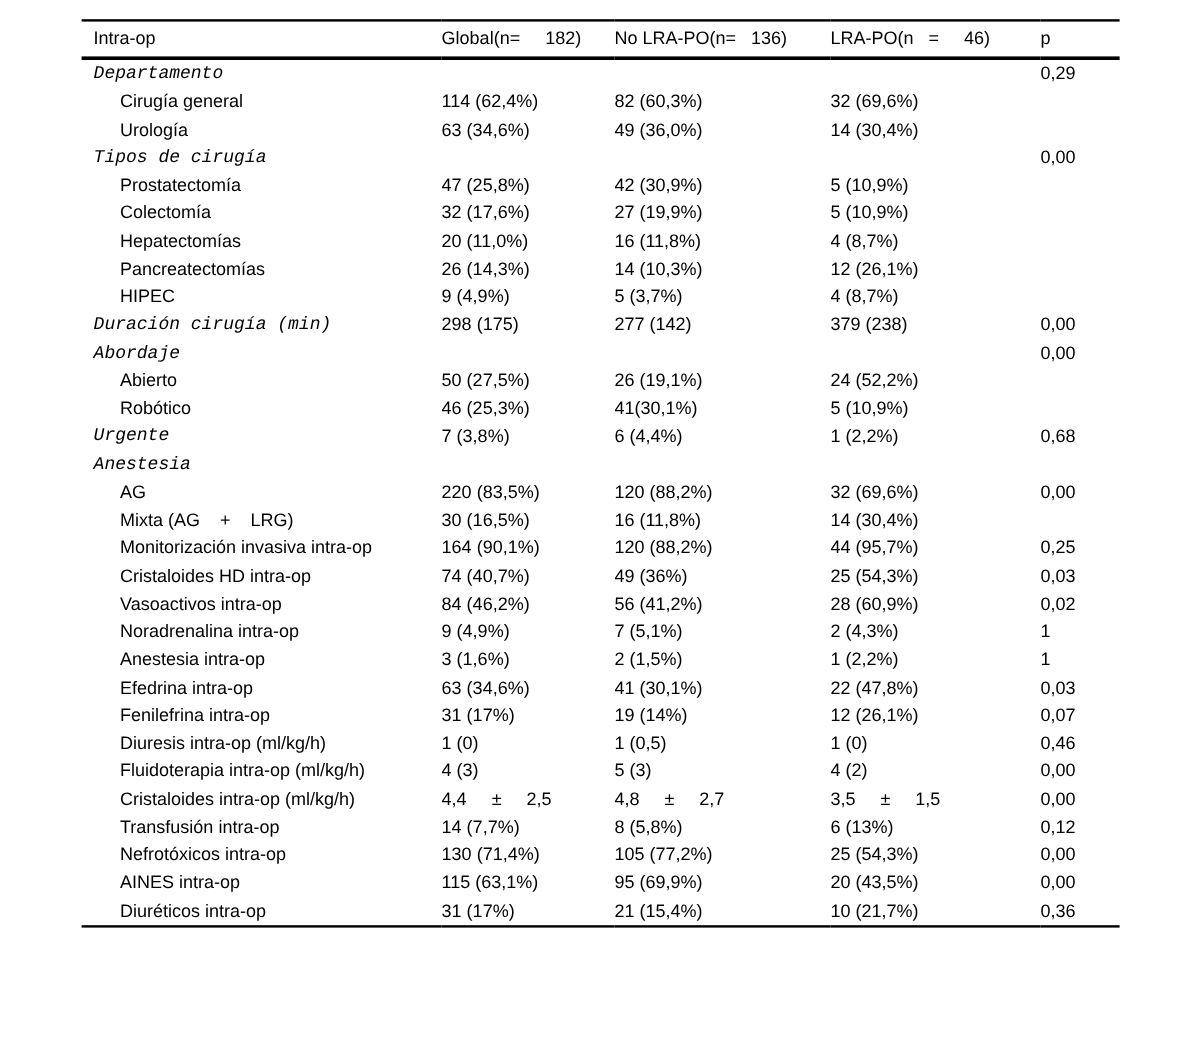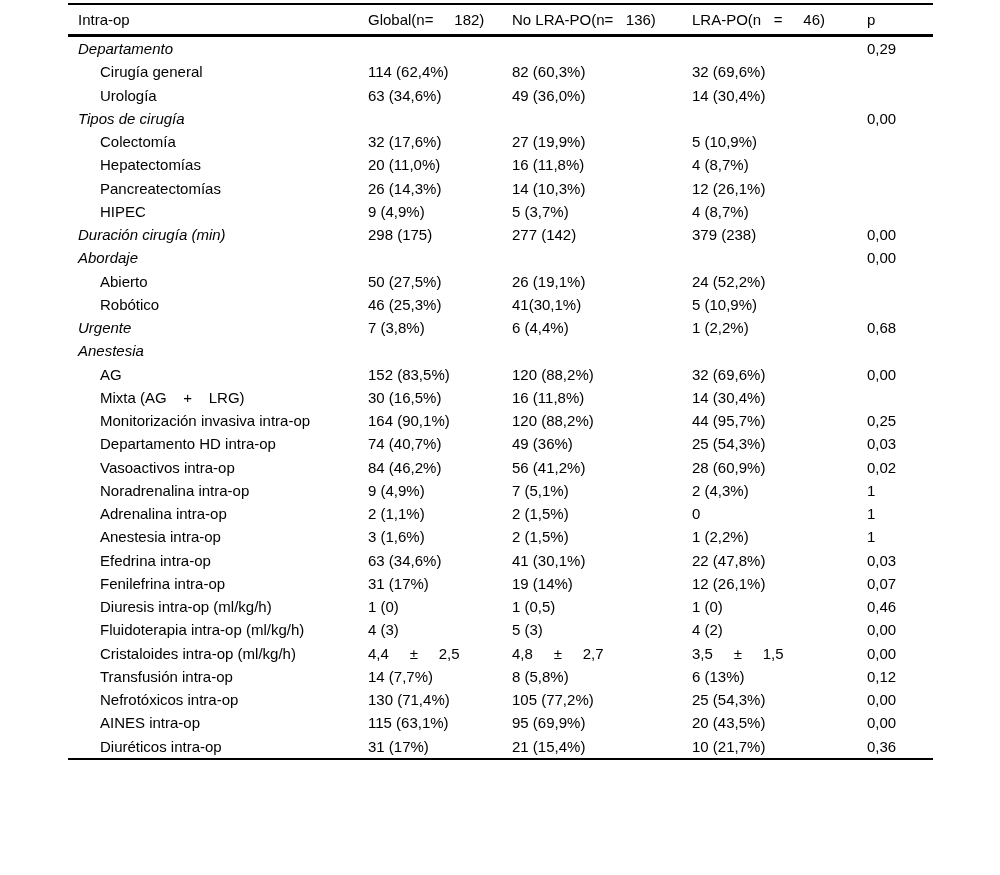--- a/index.html
+++ b/index.html
@@ -13,21 +13,21 @@
     height: 875px;
     background: #ffffff;
     font-family: "Liberation Sans", sans-serif;
     font-size: 15px;
     color: #000000;
     overflow: hidden;
   }
   table.stats-table {
     position: absolute;
     left: 68px;
-    top: 3px;
+    top: 16px;
     width: 865px;
     border-collapse: collapse;
     table-layout: fixed;
     border-top: 2px solid #000000;
     border-bottom: 2px solid #000000;
   }
   th, td {
     padding: 0;
     margin: 0;
     text-align: left;
@@ -44,20 +44,21 @@
   }
   tbody td {
     height: 23.25px;
     line-height: 23.25px;
   }
   
   th.c-label { padding-left: 10px; }
   tr.section td.c-label {
     font-style: italic;
     padding-left: 10px;
+    font-family: Liberation Mono, monospace;
   }
   tr.item td.c-label {
     padding-left: 32px;
   }
 </style>
 </head>
 <body>
 
 <div class="page">
   <table class="stats-table">
@@ -100,20 +101,27 @@
     <td></td>
   </tr>
         <tr class="section">
     <td class="c-label">Tipos de cirugía</td>
     <td></td>
     <td></td>
     <td></td>
     <td>0,00</td>
   </tr>
         <tr class="item">
+    <td class="c-label">Prostatectomía</td>
+    <td>47 (25,8%)</td>
+    <td>42 (30,9%)</td>
+    <td>5 (10,9%)</td>
+    <td></td>
+  </tr>
+        <tr class="item">
     <td class="c-label">Colectomía</td>
     <td>32 (17,6%)</td>
     <td>27 (19,9%)</td>
     <td>5 (10,9%)</td>
     <td></td>
   </tr>
         <tr class="item">
     <td class="c-label">Hepatectomías</td>
     <td>20 (11,0%)</td>
     <td>16 (11,8%)</td>
@@ -171,68 +179,61 @@
   </tr>
         <tr class="section">
     <td class="c-label">Anestesia</td>
     <td></td>
     <td></td>
     <td></td>
     <td></td>
   </tr>
         <tr class="item">
     <td class="c-label">AG</td>
-    <td>152 (83,5%)</td>
+    <td>220 (83,5%)</td>
     <td>120 (88,2%)</td>
     <td>32 (69,6%)</td>
     <td>0,00</td>
   </tr>
         <tr class="item">
     <td class="c-label">Mixta (AG    +    LRG)</td>
     <td>30 (16,5%)</td>
     <td>16 (11,8%)</td>
     <td>14 (30,4%)</td>
     <td></td>
   </tr>
         <tr class="item">
     <td class="c-label">Monitorización invasiva intra-op</td>
     <td>164 (90,1%)</td>
     <td>120 (88,2%)</td>
     <td>44 (95,7%)</td>
     <td>0,25</td>
   </tr>
         <tr class="item">
-    <td class="c-label">Departamento HD intra-op</td>
+    <td class="c-label">Cristaloides HD intra-op</td>
     <td>74 (40,7%)</td>
     <td>49 (36%)</td>
     <td>25 (54,3%)</td>
     <td>0,03</td>
   </tr>
         <tr class="item">
     <td class="c-label">Vasoactivos intra-op</td>
     <td>84 (46,2%)</td>
     <td>56 (41,2%)</td>
     <td>28 (60,9%)</td>
     <td>0,02</td>
   </tr>
         <tr class="item">
     <td class="c-label">Noradrenalina intra-op</td>
     <td>9 (4,9%)</td>
     <td>7 (5,1%)</td>
     <td>2 (4,3%)</td>
     <td>1</td>
   </tr>
         <tr class="item">
-    <td class="c-label">Adrenalina intra-op</td>
-    <td>2 (1,1%)</td>
-    <td>2 (1,5%)</td>
-    <td>0</td>
-    <td>1</td>
-  </tr>
-        <tr class="item">
     <td class="c-label">Anestesia intra-op</td>
     <td>3 (1,6%)</td>
     <td>2 (1,5%)</td>
     <td>1 (2,2%)</td>
     <td>1</td>
   </tr>
         <tr class="item">
     <td class="c-label">Efedrina intra-op</td>
     <td>63 (34,6%)</td>
     <td>41 (30,1%)</td>

